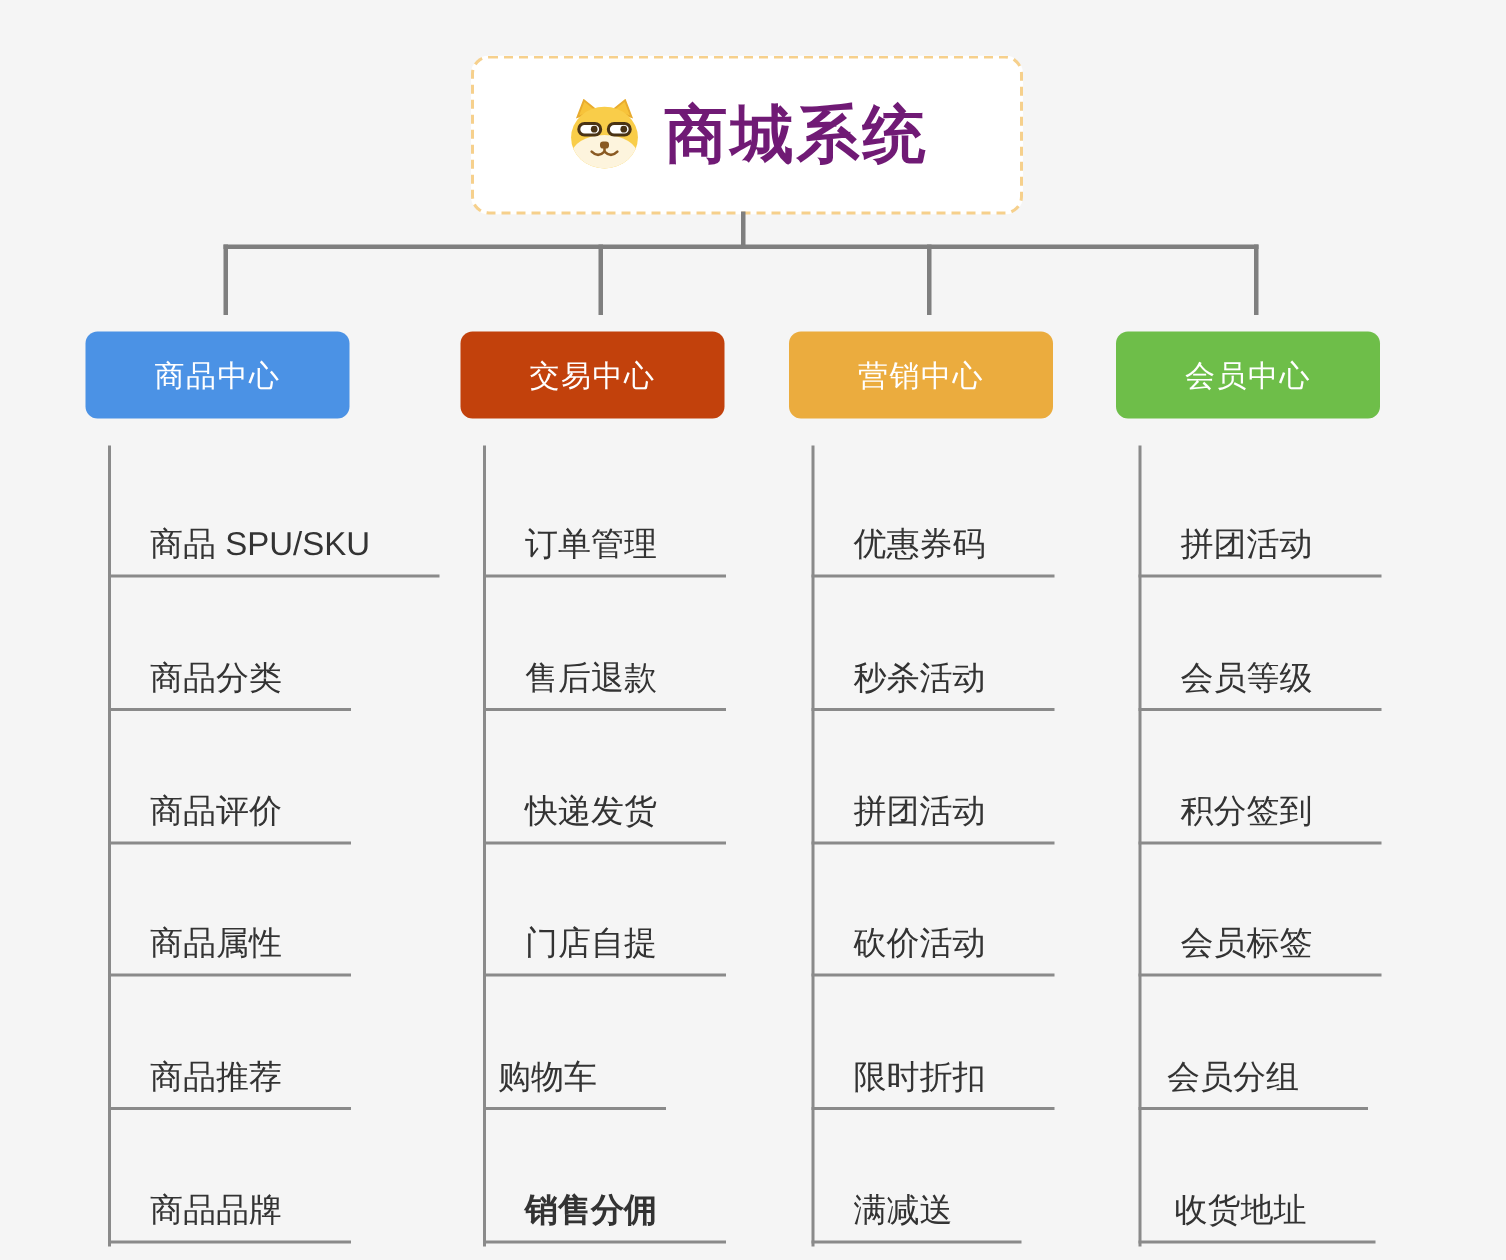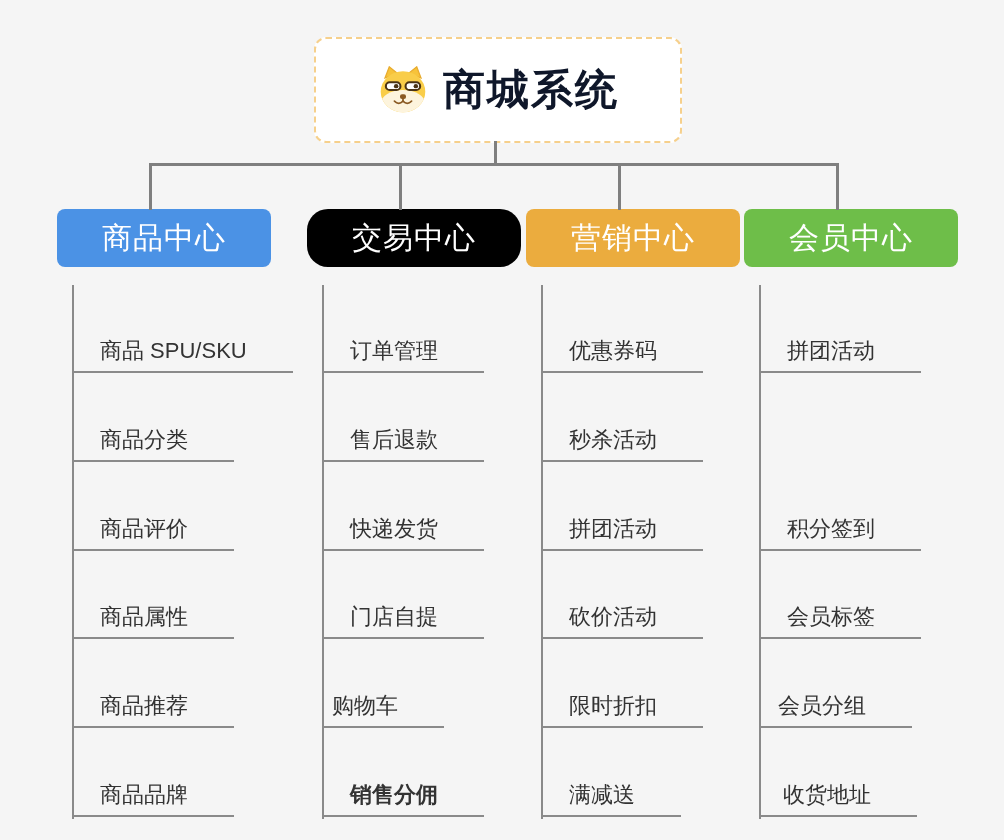--- a/index.html
+++ b/index.html
@@ -46,30 +46,31 @@
   .root-stub { left: 494px; top: 141px; width: 3px; height: 25px; }
   .bus       { left: 149px; top: 163px; width: 690px; height: 3px; }
   .drop      { width: 3px; top: 163px; height: 47px; }
   
   .branch-col {
     position: absolute;
     top: 209px;
     width: 262px;
   }
   .branch-header {
-    width: 214px;
+    width: 176px;
     height: 58px;
     border-radius: 8px;
     color: #ffffff;
-    font-size: 30px;
+    font-size: 20px;
     letter-spacing: 1px;
     display: flex;
     align-items: center;
     justify-content: center;
     cursor: default;
+    margin-top: 12px;
   }
   .items {
     position: relative;
     height: 545px;
     margin-top: 18px;
   }
   .vline {
     position: absolute;
     left: 15px;
     top: 0;
@@ -110,41 +111,41 @@
 
       <rect x="10" y="19" width="17" height="9" rx="4.5" fill="#ffffff" stroke="#4a3315" stroke-width="2.4"></rect>
       <rect x="33" y="19" width="17" height="9" rx="4.5" fill="#ffffff" stroke="#4a3315" stroke-width="2.4"></rect>
       <circle cx="22" cy="23.5" r="2.6" fill="#4a3315"></circle>
       <circle cx="45" cy="23.5" r="2.6" fill="#4a3315"></circle>
 
       <rect x="26.5" y="33" width="7" height="5.5" rx="2.4" fill="#8a5a23"></rect>
       <path d="M30 38.5 L30 41" stroke="#8a5a23" stroke-width="2" fill="none" stroke-linecap="round"></path>
       <path d="M20 41 Q25 46 30 41 Q35 46 40 41" stroke="#8a5a23" stroke-width="2" fill="none" stroke-linecap="round"></path>
     </svg>
-    <span class="root-title" style="color: #0f172a;">商城系统</span>
+    <span class="root-title" style="color: #701a75;">商城系统</span>
   </div>
 
   <div class="connector root-stub"></div>
   <div class="connector bus"></div>
 
   <div id="branches">
       <div class="branch-col" style="left: 57px;">
         <div class="branch-header" style="background: rgb(75, 146, 229);">商品中心</div>
         <div class="items">
           <div class="vline"></div>
           <div class="leaf" style="top: 53px;">商品 SPU/SKU</div>
           <div class="leaf" style="top: 142px;">商品分类</div>
           <div class="leaf" style="top: 231px;">商品评价</div>
           <div class="leaf" style="top: 319px;">商品属性</div>
           <div class="leaf" style="top: 408px;">商品推荐</div>
           <div class="leaf" style="top: 497px;">商品品牌</div>
         </div>
       </div>
       <div class="branch-col" style="left: 307px;">
-        <div class="branch-header" style="background: #000000; border-radius: 21px;">交易中心</div>
+        <div class="branch-header" style="background: #c2410c;">交易中心</div>
         <div class="items">
           <div class="vline"></div>
           <div class="leaf" style="top: 53px;">订单管理</div>
           <div class="leaf" style="top: 142px;">售后退款</div>
           <div class="leaf" style="top: 231px;">快递发货</div>
           <div class="leaf" style="top: 319px;">门店自提</div>
           <div class="leaf" style="top: 408px; padding-left: 10px;">购物车</div>
           <div class="leaf" style="top: 497px; font-weight: bold;">销售分佣</div>
         </div>
       </div>
@@ -158,20 +159,21 @@
           <div class="leaf" style="top: 319px;">砍价活动</div>
           <div class="leaf" style="top: 408px;">限时折扣</div>
           <div class="leaf" style="top: 497px;">满减送</div>
         </div>
       </div>
       <div class="branch-col" style="left: 744px;">
         <div class="branch-header" style="background: rgb(110, 190, 73);">会员中心</div>
         <div class="items">
           <div class="vline"></div>
           <div class="leaf" style="top: 53px;">拼团活动</div>
+          <div class="leaf" style="top: 142px;">会员等级</div>
           <div class="leaf" style="top: 231px;">积分签到</div>
           <div class="leaf" style="top: 319px;">会员标签</div>
           <div class="leaf" style="top: 408px; padding-left: 19px;">会员分组</div>
           <div class="leaf" style="top: 497px; padding-left: 24px;">收货地址</div>
         </div>
       </div>
     </div>
 
 <div class="connector drop" style="left: 149px;"></div>
     <div class="connector drop" style="left: 399px;"></div>

